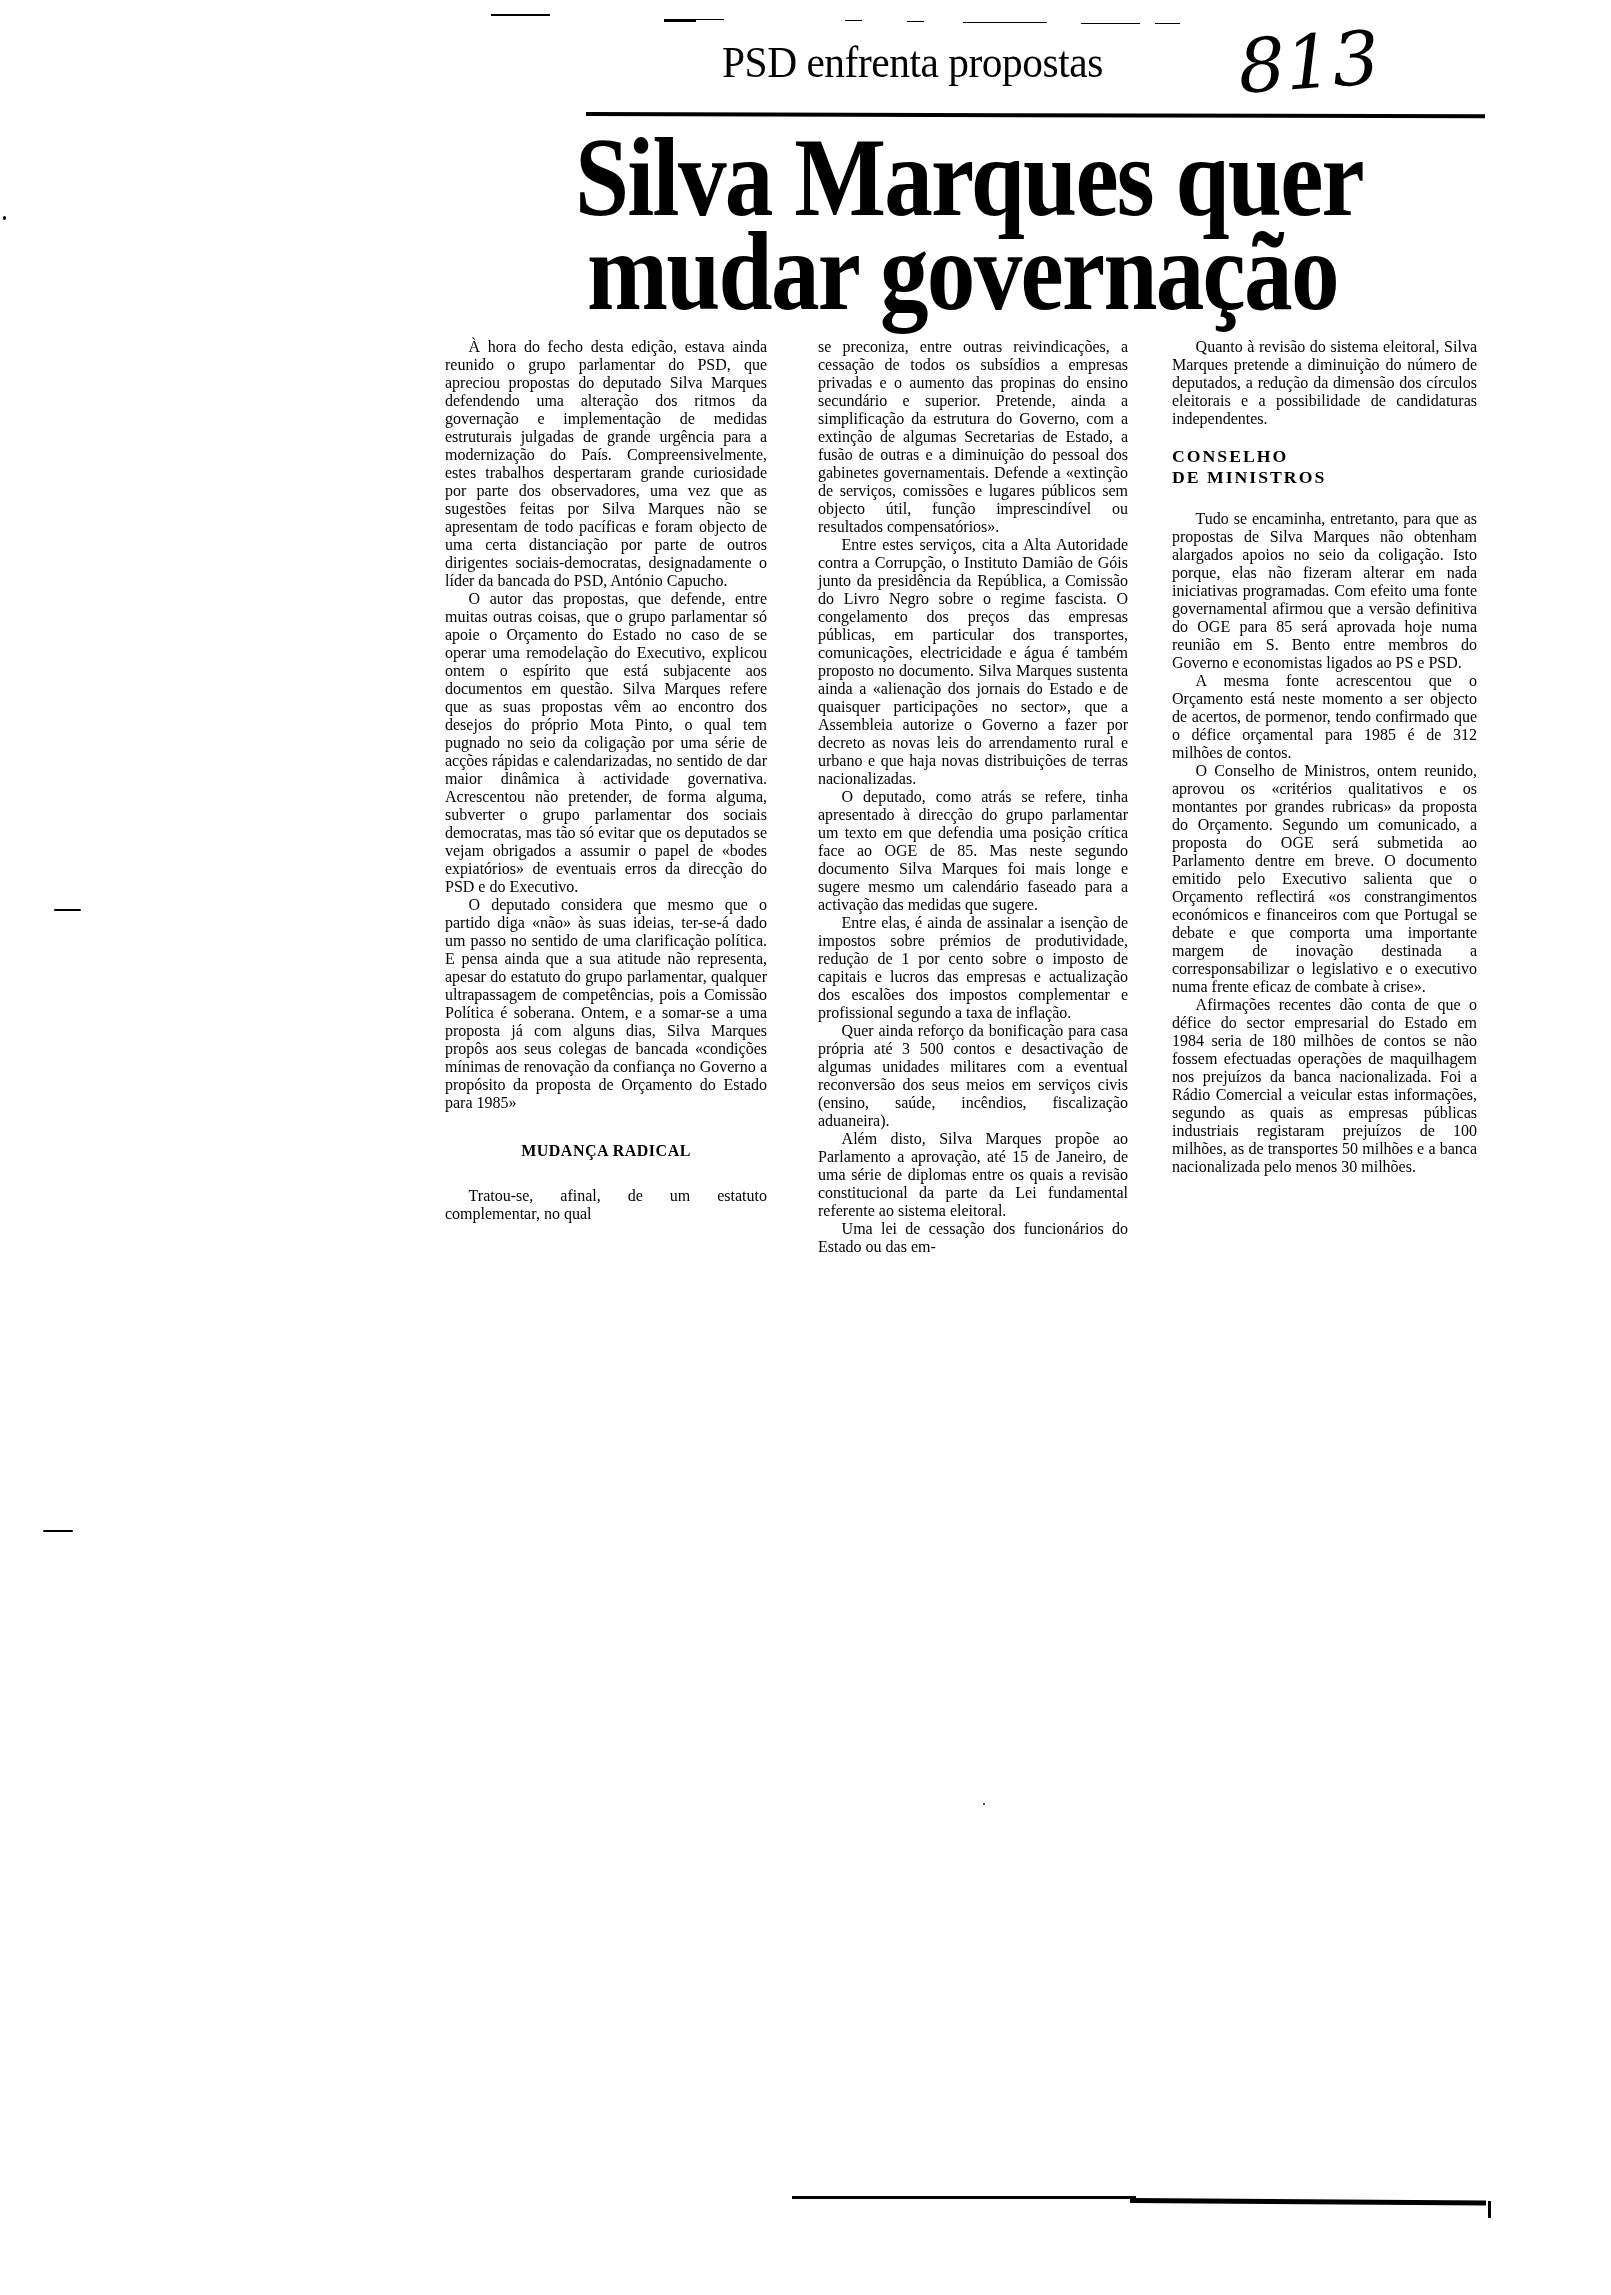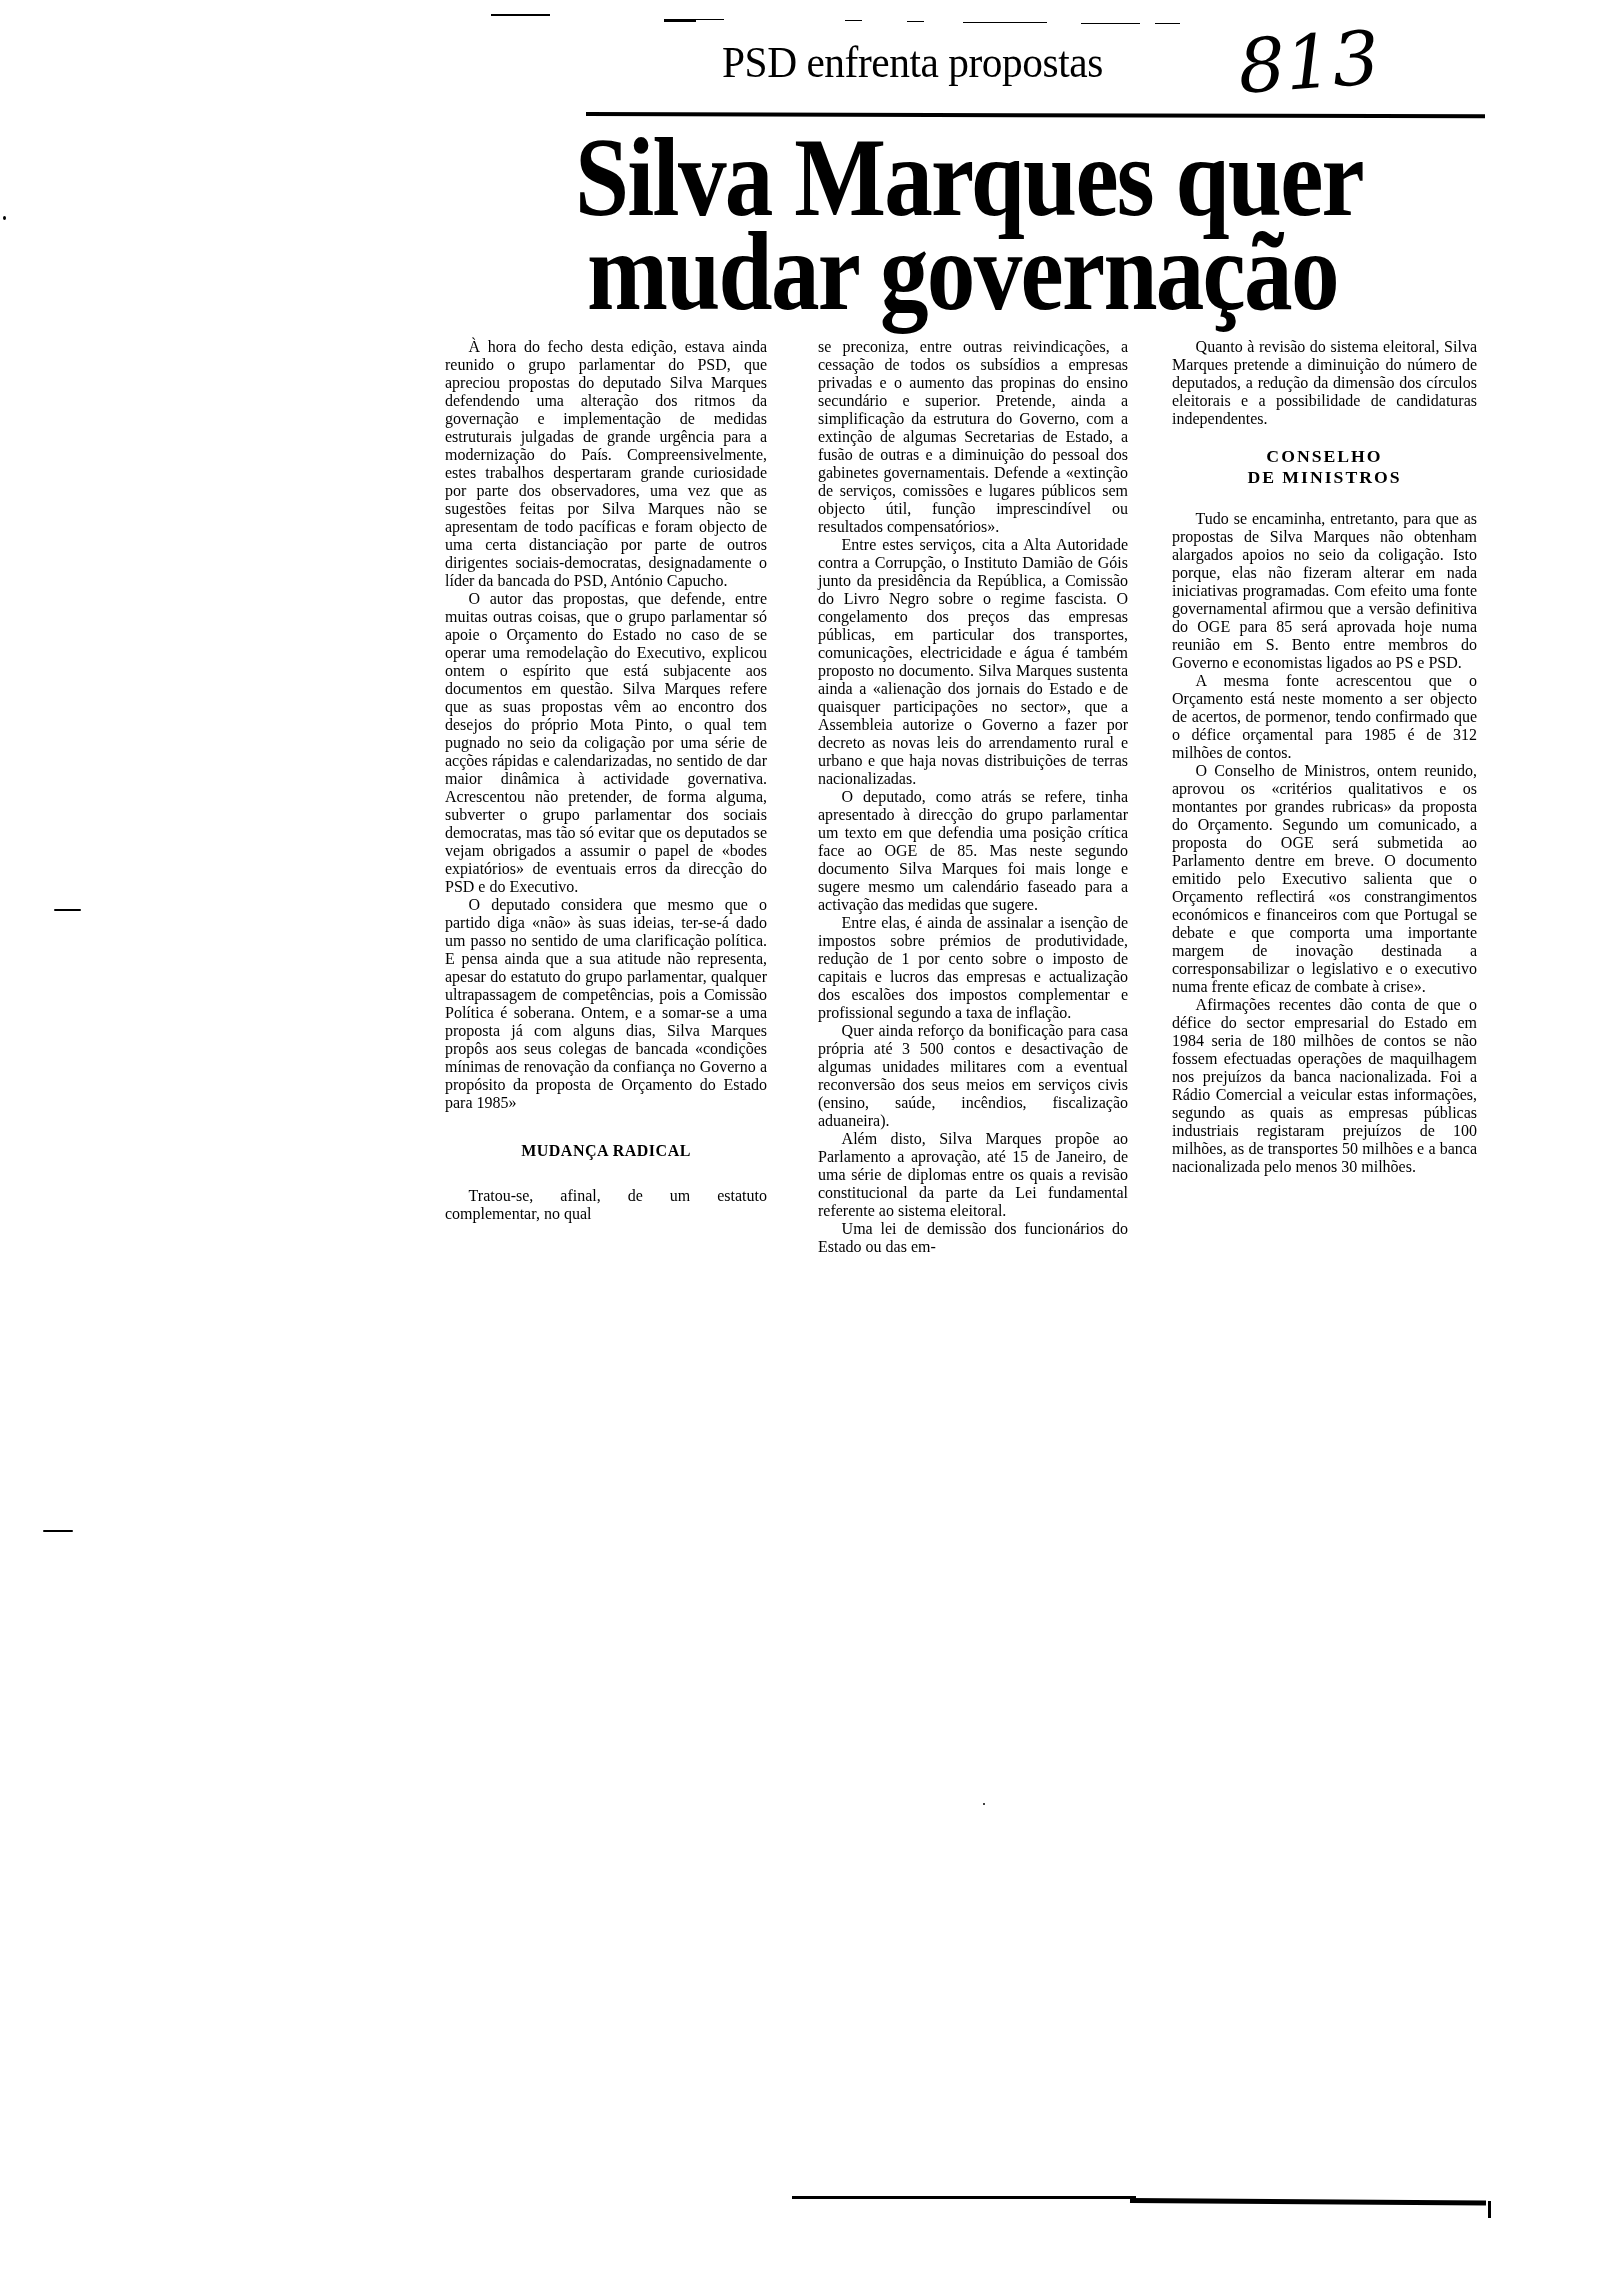--- a/index.html
+++ b/index.html
@@ -17,21 +17,21 @@
   .hl2 { top: 214px; left: 587px; }
   .col { position: absolute; top: 338px; font-size: 16px; line-height: 18px; text-align: justify;
          hyphens: manual; font-family: "Liberation Serif", serif; }
   .col p { margin: 0; text-indent: 23.6px; }
   .col p.noindent { text-indent: 0; }
   .c1 { left: 445px; width: 322px; }
   .c2 { left: 818px; width: 310px; }
   .c3 { left: 1172px; width: 305px; }
   .subhead { text-align: center; font-weight: bold; font-size: 16px; letter-spacing: 0.5px;
              margin: 29.5px 0 27.5px 0; text-indent: 0; }
-  .subhead-c3 { text-align: center; font-weight: bold; font-size: 17.7px; letter-spacing: 2px;
+  .subhead-c3 { text-align: left; font-weight: bold; font-size: 17.7px; letter-spacing: 2px;
                 line-height: 21.6px; margin: 17.7px 0 21.6px 0; }
   .speck { position: absolute; background: #000; border-radius: 50%; }
 </style>
 </head>
 <body>
 
 <div class="rule" style="left:491px;top:13.8px;width:59px;height:2.5px;"></div>
 <div class="rule" style="left:690px;top:18.7px;width:34px;height:1.5px;"></div>
 <div class="rule" style="left:845px;top:19.7px;width:17px;height:1.5px;"></div>
 <div class="rule" style="left:907px;top:20.6px;width:17px;height:1.5px;"></div>
@@ -56,21 +56,21 @@
   <p>Tratou-se, afinal, de um estatuto complementar, no qual</p>
 </div>
 
 <div class="col c2">
   <p class="noindent">se preconiza, entre outras reivindicações, a cessação de todos os subsídios a empresas privadas e o aumento das propinas do ensino secundário e superior. Pretende, ainda a simplificação da estrutura do Governo, com a extinção de algumas Secretarias de Estado, a fusão de outras e a diminuição do pessoal dos gabinetes governamentais. Defende a «extinção de serviços, comissões e lugares públicos sem objecto útil, função imprescindível ou resultados compensatórios».</p>
   <p>Entre estes serviços, cita a Alta Autoridade contra a Corrupção, o Instituto Damião de Góis junto da presidência da República, a Comissão do Livro Negro sobre o regime fascista. O congelamento dos preços das empresas públicas, em particular dos transportes, comunicações, electricidade e água é também proposto no documento. Silva Marques sustenta ainda a «alienação dos jornais do Estado e de quaisquer participações no sector», que a Assembleia autorize o Governo a fazer por decreto as novas leis do arrendamento rural e urbano e que haja novas distribuições de terras nacionalizadas.</p>
   <p>O deputado, como atrás se refere, tinha apresentado à direcção do grupo parlamentar um texto em que defendia uma posição crítica face ao OGE de 85. Mas neste segundo documento Silva Marques foi mais longe e sugere mesmo um calendário faseado para a activação das medidas que sugere.</p>
   <p>Entre elas, é ainda de assinalar a isenção de impostos sobre prémios de produtividade, redução de 1 por cento sobre o imposto de capitais e lucros das empresas e actualização dos escalões dos impostos complementar e profissional segundo a taxa de inflação.</p>
   <p>Quer ainda reforço da bonificação para casa própria até 3 500 contos e desactivação de algumas unidades militares com a eventual reconversão dos seus meios em serviços civis (ensino, saúde, incêndios, fiscalização aduaneira).</p>
   <p>Além disto, Silva Marques propõe ao Parlamento a aprovação, até 15 de Janeiro, de uma série de diplomas entre os quais a revisão constitucional da parte da Lei fundamental referente ao sistema eleitoral.</p>
-  <p>Uma lei de demissão dos funcionários do Estado ou das em-</p>
+  <p>Uma lei de cessação dos funcionários do Estado ou das em-</p>
 </div>
 
 <div class="col c3">
   <p>Quanto à revisão do sistema eleitoral, Silva Marques pretende a diminuição do número de deputados, a redução da dimensão dos círculos eleitorais e a possibilidade de candidaturas independentes.</p>
   <div class="subhead-c3">
     <div>CONSELHO</div>
     <div>DE MINISTROS</div>
   </div>
   <p>Tudo se encaminha, entretanto, para que as propostas de Silva Marques não obtenham alargados apoios no seio da coligação. Isto porque, elas não fizeram alterar em nada iniciativas programadas. Com efeito uma fonte governamental afirmou que a versão definitiva do OGE para 85 será aprovada hoje numa reunião em S. Bento entre membros do Governo e economistas ligados ao PS e PSD.</p>
   <p>A mesma fonte acrescentou que o Orçamento está neste momento a ser objecto de acertos, de pormenor, tendo confirmado que o défice orçamental para 1985 é de 312 milhões de contos.</p>

